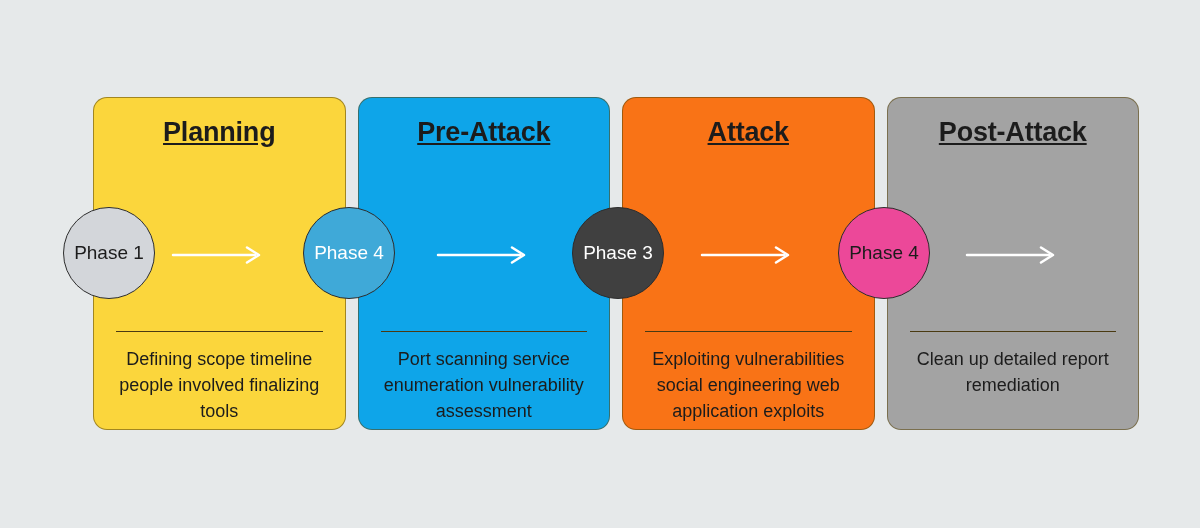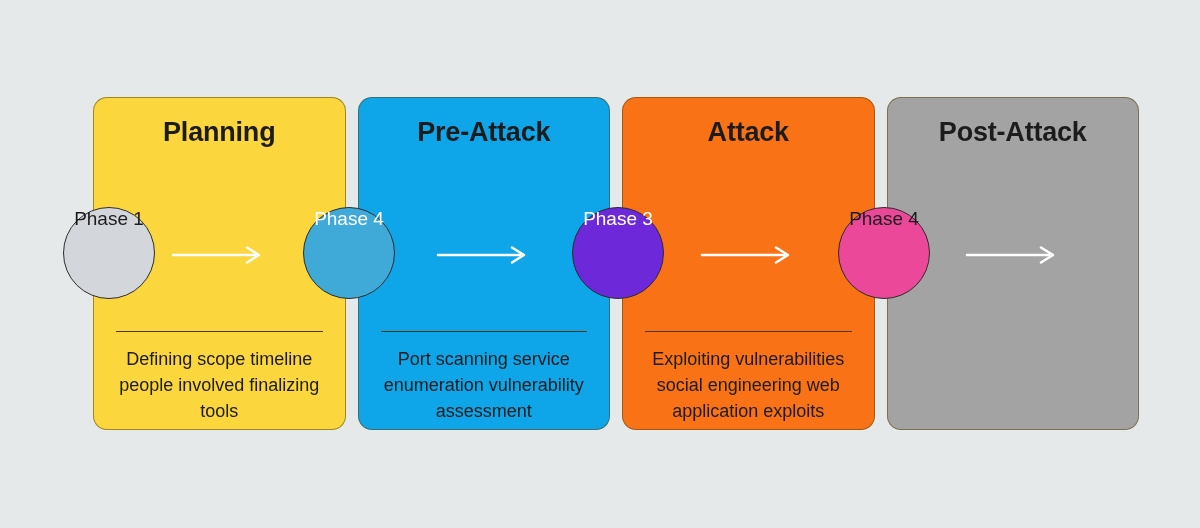--- a/index.html
+++ b/index.html
@@ -43,20 +43,21 @@
 
   .phase-title {
     margin-top: 20px;
     font-size: 27px;
     font-weight: bold;
     color: #1c1c1c;
     letter-spacing: -0.2px;
     line-height: 1.1;
     text-align: center;
     white-space: nowrap;
+    text-decoration: underline;
   }
 
   .arrow-row {
     position: absolute;
     left: 0;
     right: 0;
     top: 156px;
     height: 2px;
     display: flex;
     justify-content: center;
@@ -90,21 +91,21 @@
   }
 
   .phase-badge {
     position: absolute;
     width: 92px;
     height: 92px;
     border-radius: 50%;
     border: 1px solid #2d2d2d;
     box-sizing: border-box;
     display: flex;
-    align-items: flex-start;
+    align-items: center;
     justify-content: center;
     font-size: 19px;
     white-space: nowrap;
     top: 207px;
     z-index: 5;
   }
   .phase-badge[data-pos="0"] { left: 63px; }
   .phase-badge[data-pos="1"] { left: 303px; }
   .phase-badge[data-pos="2"] { left: 572px; }
   .phase-badge[data-pos="3"] { left: 838px; }
@@ -159,30 +160,34 @@
     </div>
 
     <div class="phase-card" style="background: #a3a3a3;">
       <div class="phase-title">Post-Attack</div>
       <div class="arrow-row">
         <svg class="arrow" width="96" height="18" viewBox="0 0 96 18" aria-hidden="true">
           <path d="M2 9 H84" stroke="#ffffff" stroke-width="2.5" fill="none" stroke-linecap="round"></path>
           <path d="M76 1.5 L88 9 L76 16.5" stroke="#ffffff" stroke-width="2.5" fill="none" stroke-linecap="round" stroke-linejoin="round"></path>
         </svg>
       </div>
+      <div class="phase-footer">
+        <div class="divider" style="border-top-color: rgb(74, 58, 18);"></div>
+        <div class="phase-desc">Clean up detailed report remediation</div>
+      </div>
     </div>
 
   </div>
 
   <div class="phase-badge" data-pos="0" style="background: rgb(211, 214, 218); color: rgb(28, 28, 28);">
     <span>Phase 1</span>
   </div>
   <div class="phase-badge" data-pos="1" style="background: rgb(63, 169, 216); color: rgb(255, 255, 255);">
     <span>Phase 4</span>
   </div>
-  <div class="phase-badge" data-pos="2" style="background: #6d28d9; color: rgb(255, 255, 255);">
+  <div class="phase-badge" data-pos="2" style="background: #404040; color: rgb(255, 255, 255);">
     <span>Phase 3</span>
   </div>
   <div class="phase-badge" data-pos="3" style="background: #ec4899; color: rgb(28, 28, 28);">
     <span>Phase 4</span>
   </div>
 
 </div>
 
 </body></html>

